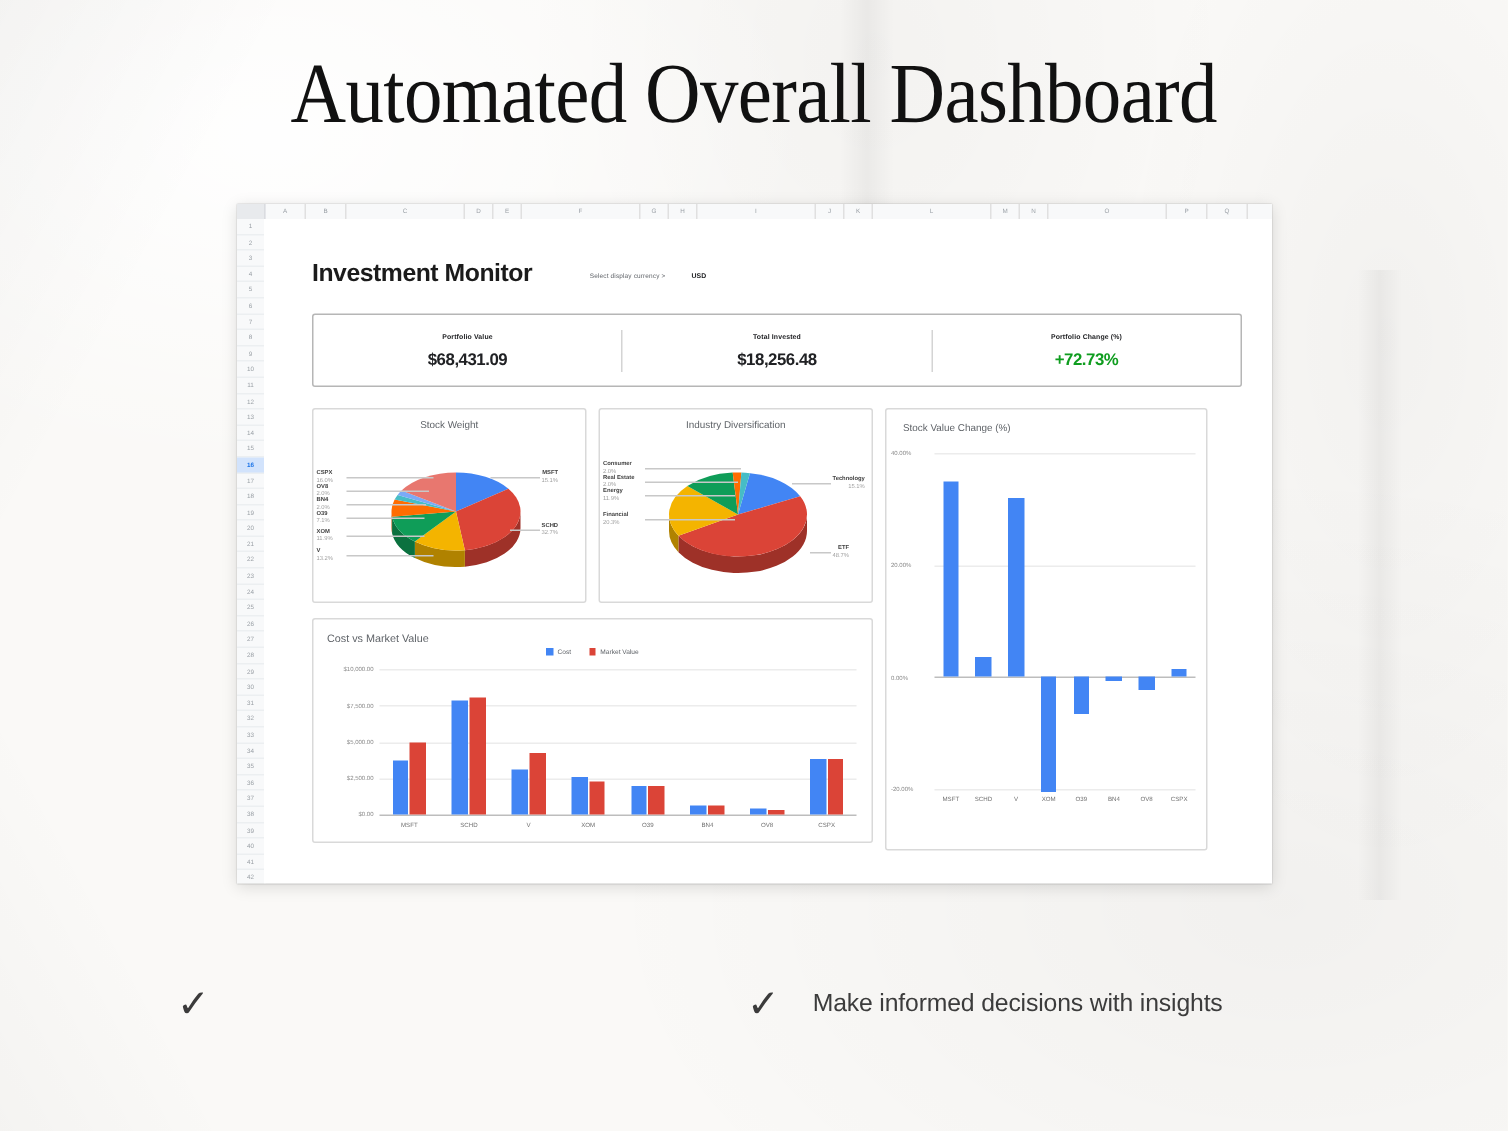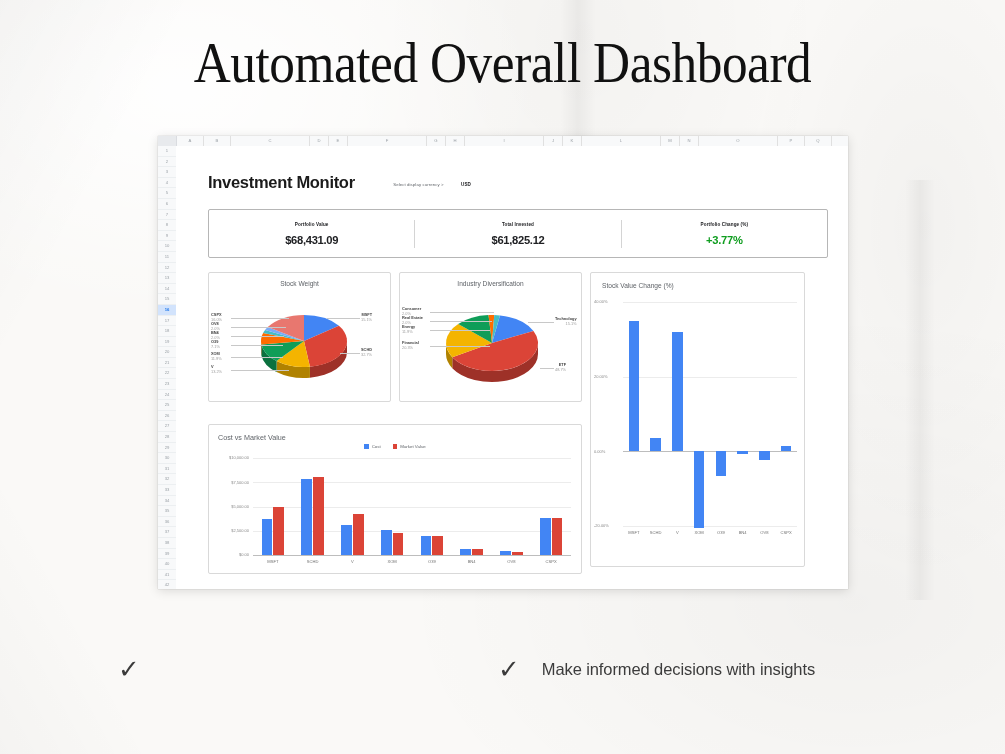--- a/index.html
+++ b/index.html
@@ -89,21 +89,21 @@
     box-shadow:0 0 0 rgba(0,0,0,0);position:relative;
   }
   .card-title{
     font-size:6.6px;color:#5f6368;font-family:"Liberation Sans",sans-serif;
   }
   .pie-card{width:181px;height:128px;}
   .pie-card .card-title{position:absolute;top:7px;left:0;width:100%;text-align:center;}
   .pie-holder{position:absolute;top:18px;left:0;width:181px;height:108px;}
   .bigcard{width:213px;height:293px;}
   .bigcard .card-title{position:absolute;top:9px;left:11px;}
-  .costcard{width:372px;height:148px;margin-top:22px;}
+  .costcard{width:372px;height:148px;margin-top:10px;}
   .costcard .card-title{position:absolute;top:8px;left:9px;font-size:7.2px;}
 
   .pie-label{position:absolute;font-size:3.9px;line-height:4.6px;color:#434343;font-weight:bold;white-space:nowrap;}
   .pie-label .pct{display:block;font-weight:normal;color:#9e9e9e;}
   .lead{position:absolute;border-top:0.6px solid #c8c8c8;height:0;}
 
   .legend{position:absolute;top:19px;left:0;width:100%;text-align:center;font-size:4.4px;color:#5f6368;}
   .legend span.sw{display:inline-block;width:4.5px;height:4.5px;vertical-align:-0.5px;margin-right:3px;}
   .legend .item{margin:0 6px;}
 
@@ -206,25 +206,25 @@
         </span>
       </div>
 
       <div class="kpi-box" id="kpi-box">
           <div class="kpi">
             <div class="kpi-label">Portfolio Value</div>
             <div class="kpi-value">$68,431.09</div>
           </div>
           <div class="kpi">
             <div class="kpi-label">Total Invested</div>
-            <div class="kpi-value">$61,825.12</div>
+            <div class="kpi-value">$18,256.48</div>
           </div>
           <div class="kpi">
             <div class="kpi-label">Portfolio Change (%)</div>
-            <div class="kpi-value pos">+3.77%</div>
+            <div class="kpi-value pos">+72.73%</div>
           </div>
         </div>
 
       <div class="charts-row">
         <div style="display:flex;flex-direction:column;">
           <div style="display:flex;gap:8px;">
 
             <div class="card pie-card">
               <div class="card-title">Stock Weight</div>
               <div class="pie-holder" id="pie1"><svg width="181" height="108" viewBox="0 0 181 108">

